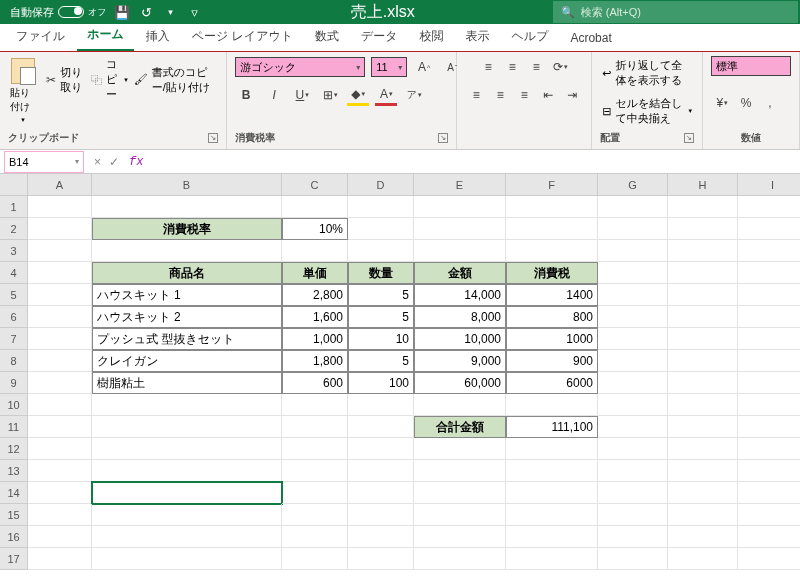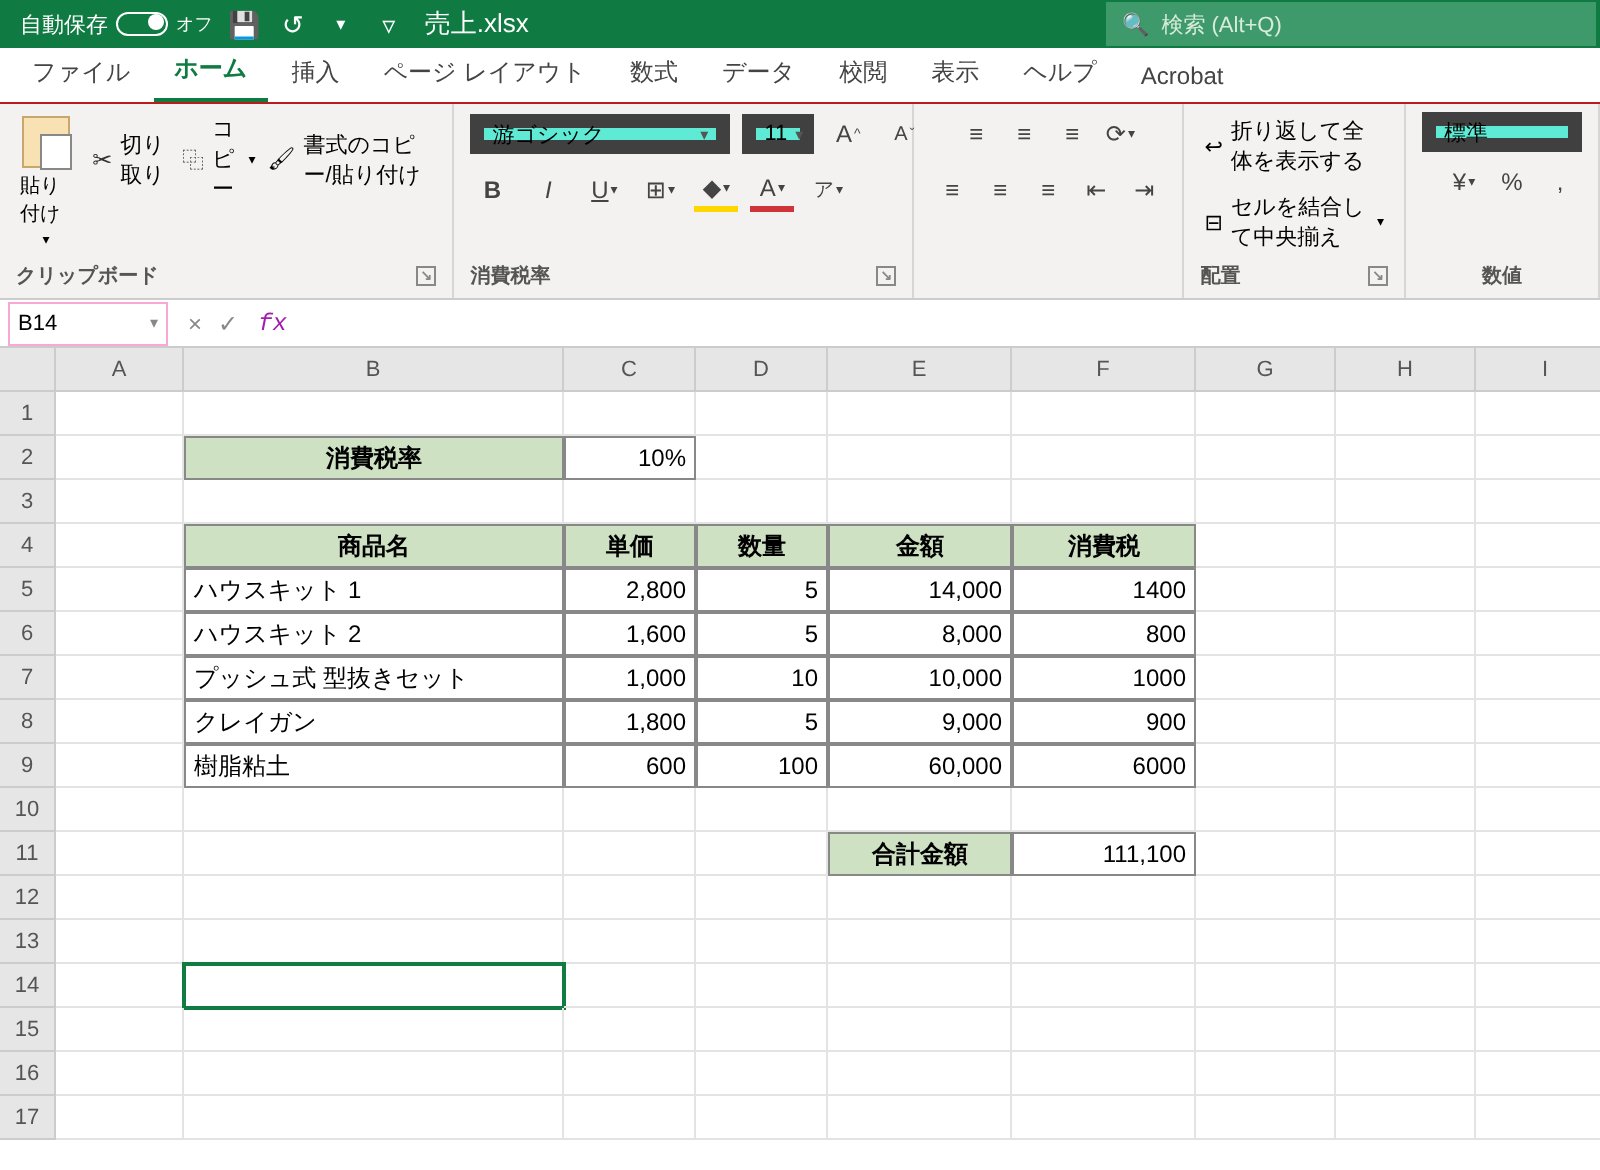--- a/index.html
+++ b/index.html
@@ -5,21 +5,21 @@
 * { margin: 0; padding: 0; box-sizing: border-box; font-family: "Yu Gothic UI", "Meiryo", sans-serif; }
 body { background: #fff; width: 800px; height: 585px; overflow: hidden; font-size: 12px; }
 
 
 .titlebar { background: #0f7b42; height: 24px; display: flex; align-items: center; color: #fff; }
 .titlebar .left { display: flex; align-items: center; gap: 8px; padding: 0 10px; }
 .titlebar .autosave { display: flex; align-items: center; gap: 4px; font-size: 11px; }
 .titlebar .autosave .toggle { width: 26px; height: 12px; border: 1px solid #fff; border-radius: 7px; position: relative; }
 .titlebar .autosave .toggle::after { content: ""; position: absolute; right: 1px; top: 0; width: 8px; height: 8px; background: #fff; border-radius: 50%; }
 .titlebar .icon { width: 16px; height: 16px; display: flex; align-items: center; justify-content: center; font-size: 13px; }
-.titlebar .center { flex: 1; text-align: left; font-size: 13px; }
+.titlebar .center { flex: 1; text-align: center; font-size: 16px; }
 .titlebar .search { background: #3f9a6b; height: 22px; width: 245px; display: flex; align-items: center; padding: 0 8px; gap: 6px; font-size: 11px; color: #d8ecd9; margin-right: 2px; }
 
 
 .tabs { background: #fff; height: 28px; display: flex; align-items: flex-end; border-bottom: 1px solid #b91c1c; padding: 0 6px; gap: 2px; }
 .tabs .tab { padding: 4px 10px 6px; font-size: 12px; color: #444; cursor: pointer; }
 .tabs .tab.active { color: #0f7b42; font-weight: bold; border-bottom: 2px solid #0f7b42; }
 
 
 .ribbon { background: #f3f2f1; height: 98px; display: flex; border-bottom: 1px solid #ccc; }
 .group { display: flex; flex-direction: column; border-right: 1px solid #d6d6d6; padding: 4px 8px 2px; }
@@ -33,34 +33,34 @@
 .paste .ic::after { content: ""; position: absolute; bottom: -2px; right: -2px; width: 14px; height: 16px; background: #fff; border: 1px solid #888; }
 .clip-right { display: flex; flex-direction: row; gap: 2px; font-size: 11px; }
 .clip-right .row { display: flex; align-items: center; gap: 4px; padding: 1px 2px; }
 .clip-right .row .ic { width: 14px; height: 14px; }
 .scissors::before { content: "✂"; font-size: 12px; color: #333; }
 .copyic::before { content: "⿻"; font-size: 11px; color: #333; }
 .brushic::before { content: "🖌"; font-size: 11px; }
 
 .font .body { flex-direction: column; gap: 6px; align-items: flex-start; }
 .font-row { display: flex; align-items: center; gap: 6px; }
-.dropdown { border: 7px solid #404040; background: #5eead4; height: 20px; display: flex; align-items: center; padding: 0 4px; font-size: 11px; }
+.dropdown { border: 1px solid #404040; background: #f9a8d4; height: 20px; display: flex; align-items: center; padding: 0 4px; font-size: 11px; }
 .dropdown .arrow { margin-left: auto; font-size: 8px; color: #555; padding-left: 4px; }
 .btn-sm { width: 22px; height: 22px; display: flex; align-items: center; justify-content: center; font-size: 12px; color: #444; }
 .btn-sm .sub { font-size: 7px; margin-left: 1px; }
 .underline-red { border-bottom: 3px solid #d13438; }
 .underline-yellow { border-bottom: 3px solid #ffd700; }
 
 .align .body { flex-direction: column; gap: 6px; }
 .align-row { display: flex; gap: 2px; }
 
 .cells .body { flex-direction: column; gap: 4px; align-items: flex-start; font-size: 11px; }
 .cells .row { display: flex; align-items: center; gap: 4px; padding: 2px; }
 
-.num .body { flex-direction: column; gap: 4px; align-items: flex-end; }
+.num .body { flex-direction: column; gap: 16px; align-items: flex-start; }
 .num-row { display: flex; gap: 2px; }
 
 
 .fbar { height: 24px; border-bottom: 1px solid #ccc; display: flex; align-items: center; background: #fff; }
 .namebox { width: 80px; height: 22px; border: 1px solid #f9a8d4; margin: 0 4px; padding: 0 4px; display: flex; align-items: center; font-size: 11px; }
 .namebox .arrow { margin-left: auto; font-size: 8px; color: #888; }
 .fbar .fx-btns { display: flex; gap: 8px; padding: 0 6px; color: #888; font-size: 12px; }
 .fbar .fx { font-style: italic; color: #a21caf; padding: 0 4px; font-family: Liberation Mono, monospace; }
 .fbar input { flex: 1; border: none; height: 20px; padding: 0 4px; outline: none; font-size: 11px; }
 

